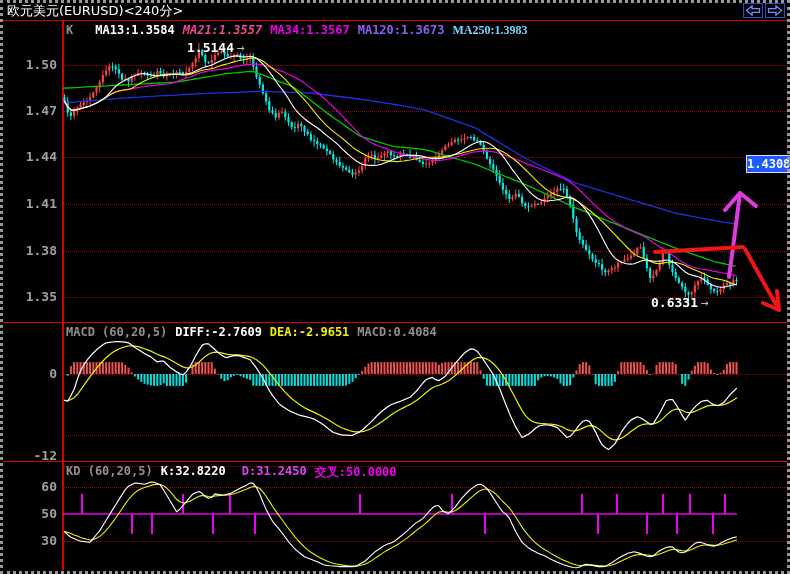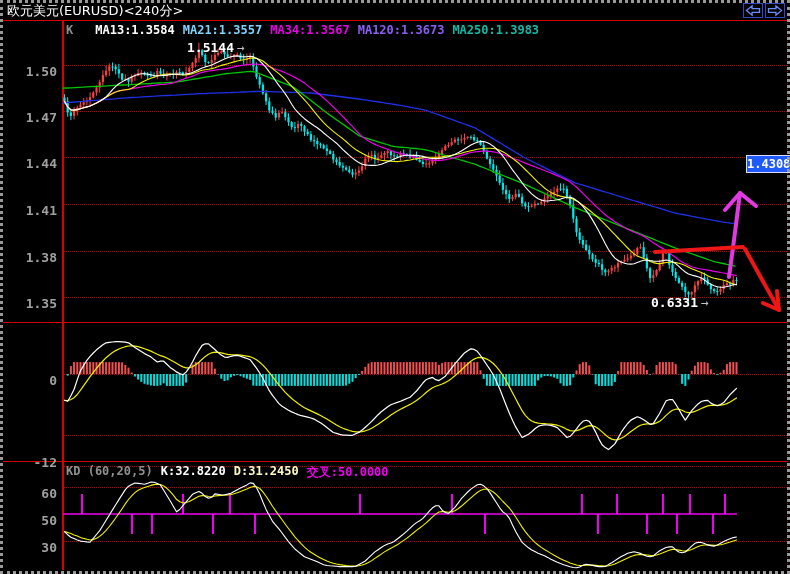--- a/index.html
+++ b/index.html
@@ -10,21 +10,21 @@
             font:13px "DejaVu Sans",sans-serif;line-height:17px;padding-left:4px;z-index:40;}
   .navbtns{position:absolute;top:3px;right:5px;display:flex;gap:2px;z-index:45;}
   .nav-btn{width:20px;height:15px;background:#000;border:1px solid #3448c8;padding:0;margin:0;
            display:flex;align-items:center;justify-content:center;cursor:pointer;}
   .sep{position:absolute;left:3px;width:784px;height:1px;background:#d40000;z-index:5;}
   .axis-vline{position:absolute;left:62px;top:20px;width:2px;height:550px;background:#d80000;z-index:5;}
   .right-vline{position:absolute;left:787px;top:20px;height:550px;width:0;border-left:1px dotted #b00000;z-index:5;}
   .grid{position:absolute;left:63px;width:724px;height:0;border-top:1px dotted #b00000;z-index:1;}
   .chart-svg{position:absolute;left:0;z-index:10;}
   .tick{position:absolute;left:0;width:57px;text-align:right;font:bold 13px "DejaVu Sans Mono",monospace;
-        color:#a0a0a0;z-index:15;margin-top:7px;}
+        color:#a0a0a0;z-index:15;}
   .legend{position:absolute;left:66px;display:flex;gap:8px;white-space:nowrap;
           font:bold 12px "DejaVu Sans Mono",monospace;z-index:20;}
   .anno{position:absolute;font:bold 13px "DejaVu Sans Mono",monospace;color:#fff;z-index:25;margin-left:41px;}
   .anno .anno-arrow{color:#c0c0c0;margin-left:3px;font-weight:normal;}
   .price-tag{position:absolute;left:746px;top:155px;width:43px;height:16px;background:#1e5aff;
              border:1px solid #dcdcff;color:#fff;font:bold 12px "DejaVu Sans Mono",monospace;
              text-align:center;line-height:16px;z-index:30;}
 </style>
 </head>
 <body>
@@ -747,29 +747,35 @@
   <div class="tick" style="top:289px">1.35</div>
   <div class="tick" style="top:366px">0</div>
   <div class="tick" style="top:448px">-12</div>
   <div class="tick" style="top:479px">60</div>
   <div class="tick" style="top:506px">50</div>
   <div class="tick" style="top:533px">30</div>
 
   <div class="legend" style="top:23px">
     <span style="color: rgb(144, 144, 144);">K</span>
     <span style="color: rgb(255, 255, 255); padding-left: 14px;">MA13:1.3584</span>
-    <span style="color: #7dd3fc;">MA21:1.3557</span>
+    <span style="color: #ec4899; font-style: italic;">MA21:1.3557</span>
     <span style="color: rgb(232, 0, 232);">MA34:1.3567</span>
     <span style="color: #8b5cf6;">MA120:1.3673</span>
-    <span style="color: #14b8a6;">MA250:1.3983</span>
+    <span style="color: #7dd3fc; font-family: Liberation Serif, serif;">MA250:1.3983</span>
+  </div>
+  <div class="legend" style="top:325px">
+    <span style="color: rgb(144, 144, 144);">MACD (60,20,5)</span>
+    <span style="color: rgb(255, 255, 255);">DIFF:-2.7609</span>
+    <span style="color: rgb(240, 240, 0);">DEA:-2.9651</span>
+    <span style="color: rgb(144, 144, 144);">MACD:0.4084</span>
   </div>
   <div class="legend" style="top:464px">
     <span style="color: rgb(144, 144, 144);">KD (60,20,5)</span>
     <span style="color: rgb(255, 255, 255);">K:32.8220</span>
-    <span style="color: #fef9c3;">D:31.2450</span>
+    <span style="color: #d946ef; margin-left: 8px;">D:31.2450</span>
     <span style="color: rgb(240, 0, 240);">交叉:50.0000</span>
   </div>
 
   <div class="anno" style="left:146px;top:40px">
     <span>1.5144</span><span class="anno-arrow">→</span>
   </div>
   <div class="anno" style="left:610px;top:295px">
     <span>0.6331</span><span class="anno-arrow">→</span>
   </div>
   <div class="price-tag">1.4308</div>

